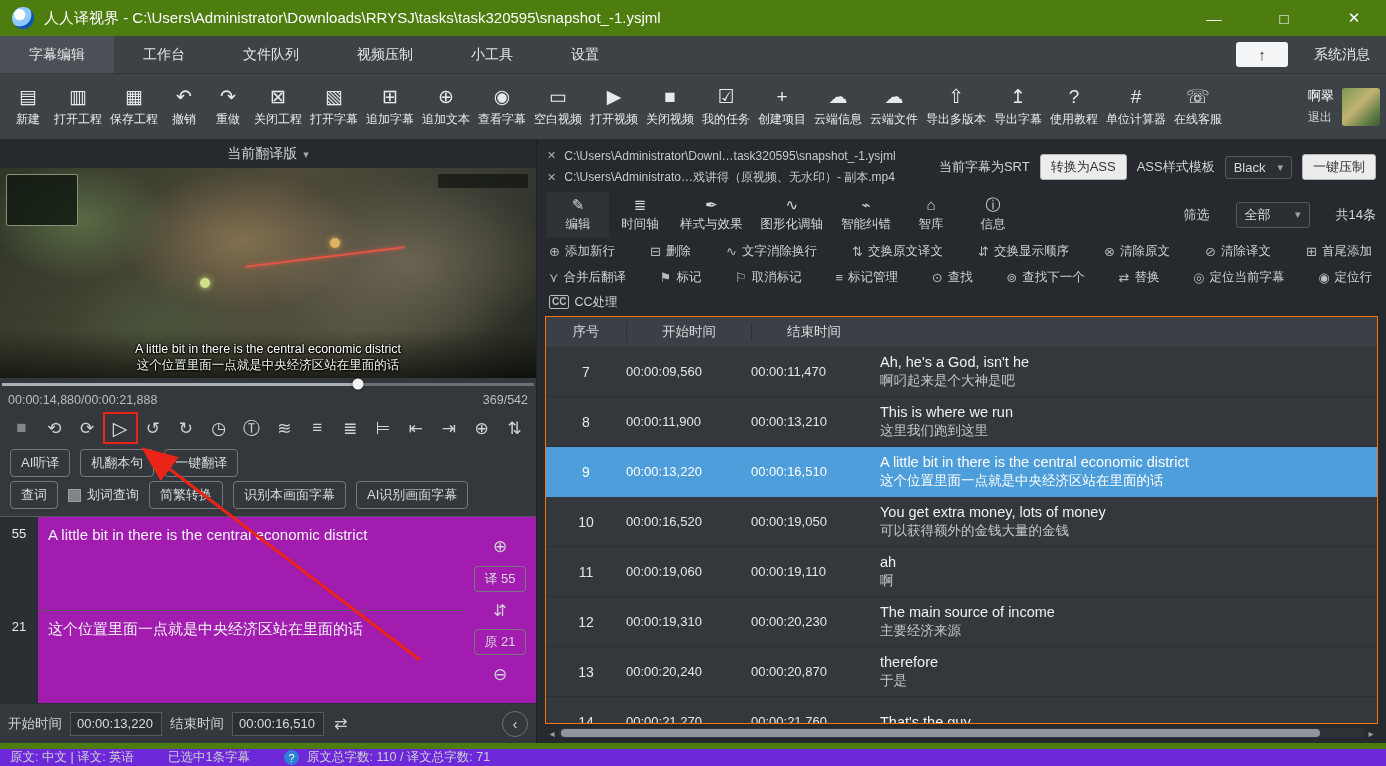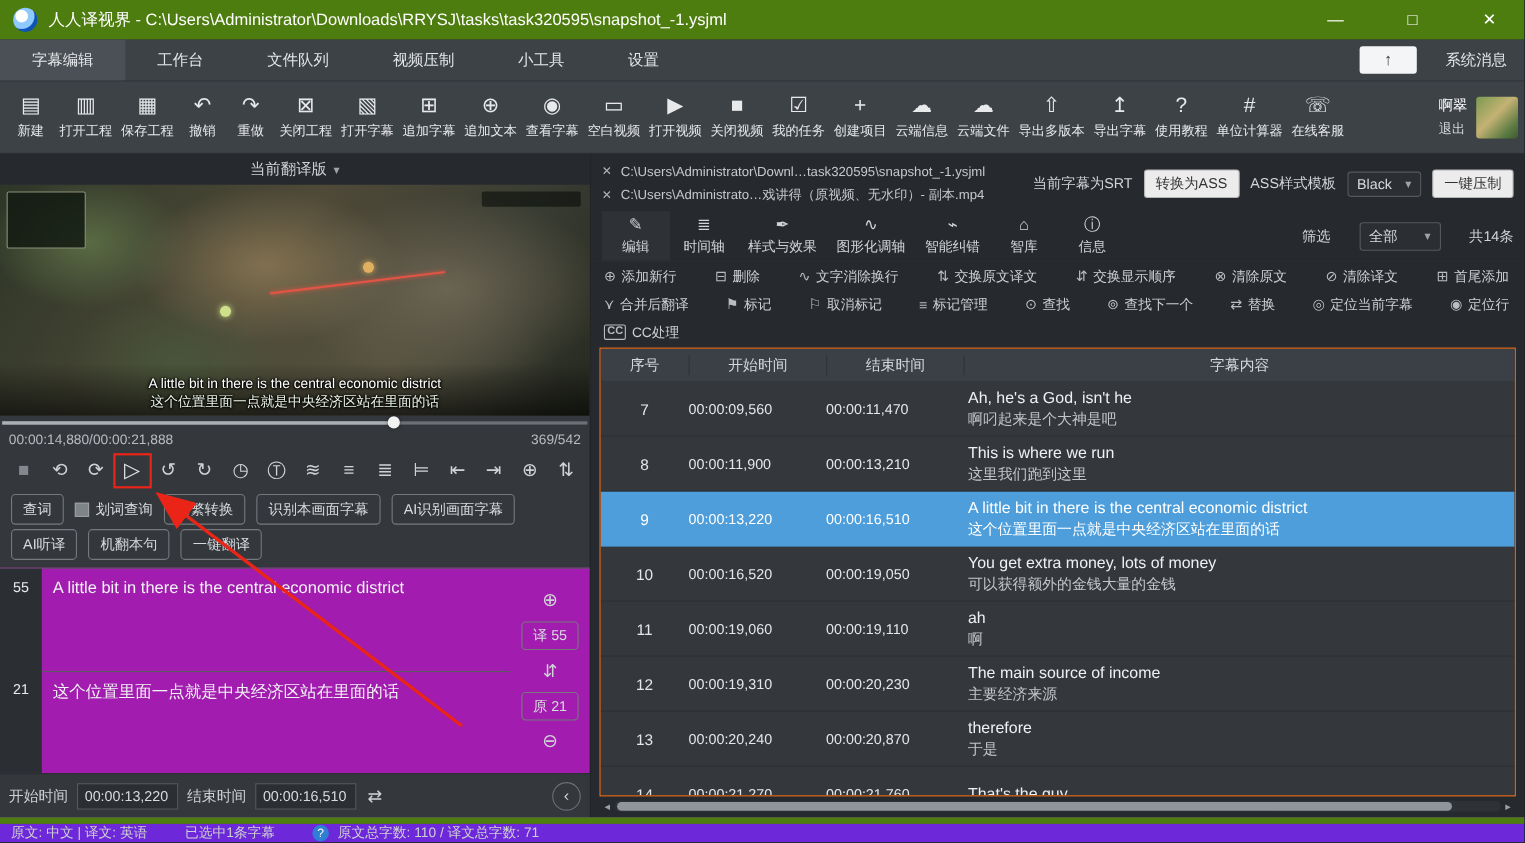--- a/index.html
+++ b/index.html
@@ -335,33 +335,33 @@
           <div class="pbtn">≡</div>
           <div class="pbtn">≣</div>
           <div class="pbtn">⊨</div>
           <div class="pbtn">⇤</div>
           <div class="pbtn">⇥</div>
           <div class="pbtn">⊕</div>
           <div class="pbtn">⇅</div>
         </div>
 
       <div class="toolrow">
+          <div class="obtn">AI听译</div>
+          <div class="obtn">机翻本句</div>
+          <div class="obtn">一键翻译</div>
+        </div>
+      <div class="toolrow">
           <div class="obtn">查词</div>
           <div class="checkwrap">
             <span class="checkbox"></span>
             <span class="chklbl">划词查询</span>
           </div>
           <div class="obtn">简繁转换</div>
           <div class="obtn">识别本画面字幕</div>
           <div class="obtn">AI识别画面字幕</div>
-        </div>
-      <div class="toolrow">
-          <div class="obtn">AI听译</div>
-          <div class="obtn">机翻本句</div>
-          <div class="obtn">一键翻译</div>
         </div>
 
       <div class="editor">
         <div class="gutter">
           <div class="gno">55</div>
           <div class="gno">21</div>
         </div>
         <div class="edit-texts">
           <div class="src">A little bit in there is the central economic district</div>
           <div class="tgt">这个位置里面一点就是中央经济区站在里面的话</div>
@@ -526,21 +526,20 @@
       <div class="ccrow">
         <span class="ccicon">CC</span>
         <span class="albl" style="font-size:12.5px;color:#cdd0d3;">CC处理</span>
       </div>
 
       <div class="stable">
         <div class="thead">
           <div class="th th-no">序号</div>
           <div class="th th-time">开始时间</div>
           <div class="th th-time">结束时间</div>
-          <div class="th th-content">字幕内容</div>
         </div>
         <div class="tbody">
             <div class="trow">
               <div class="c-no">7</div>
               <div class="c-time">00:00:09,560</div>
               <div class="c-time">00:00:11,470</div>
               <div class="c-content">
                 <div class="line-en">Ah, he's a God, isn't he</div>
                 <div class="line-zh">啊叼起来是个大神是吧</div>
               </div>

